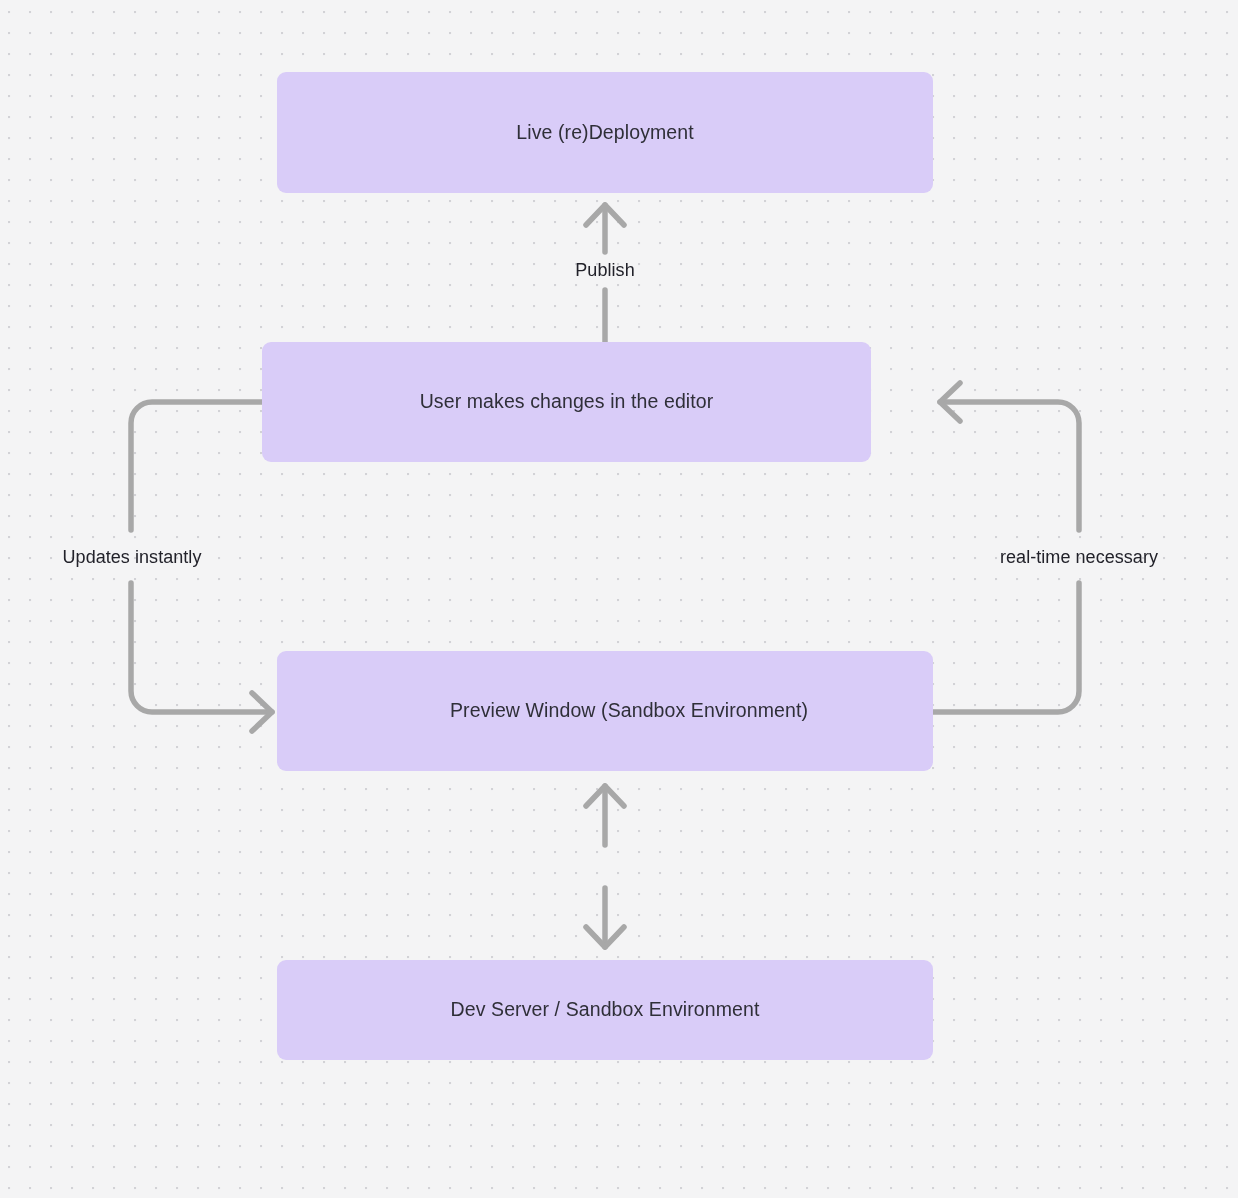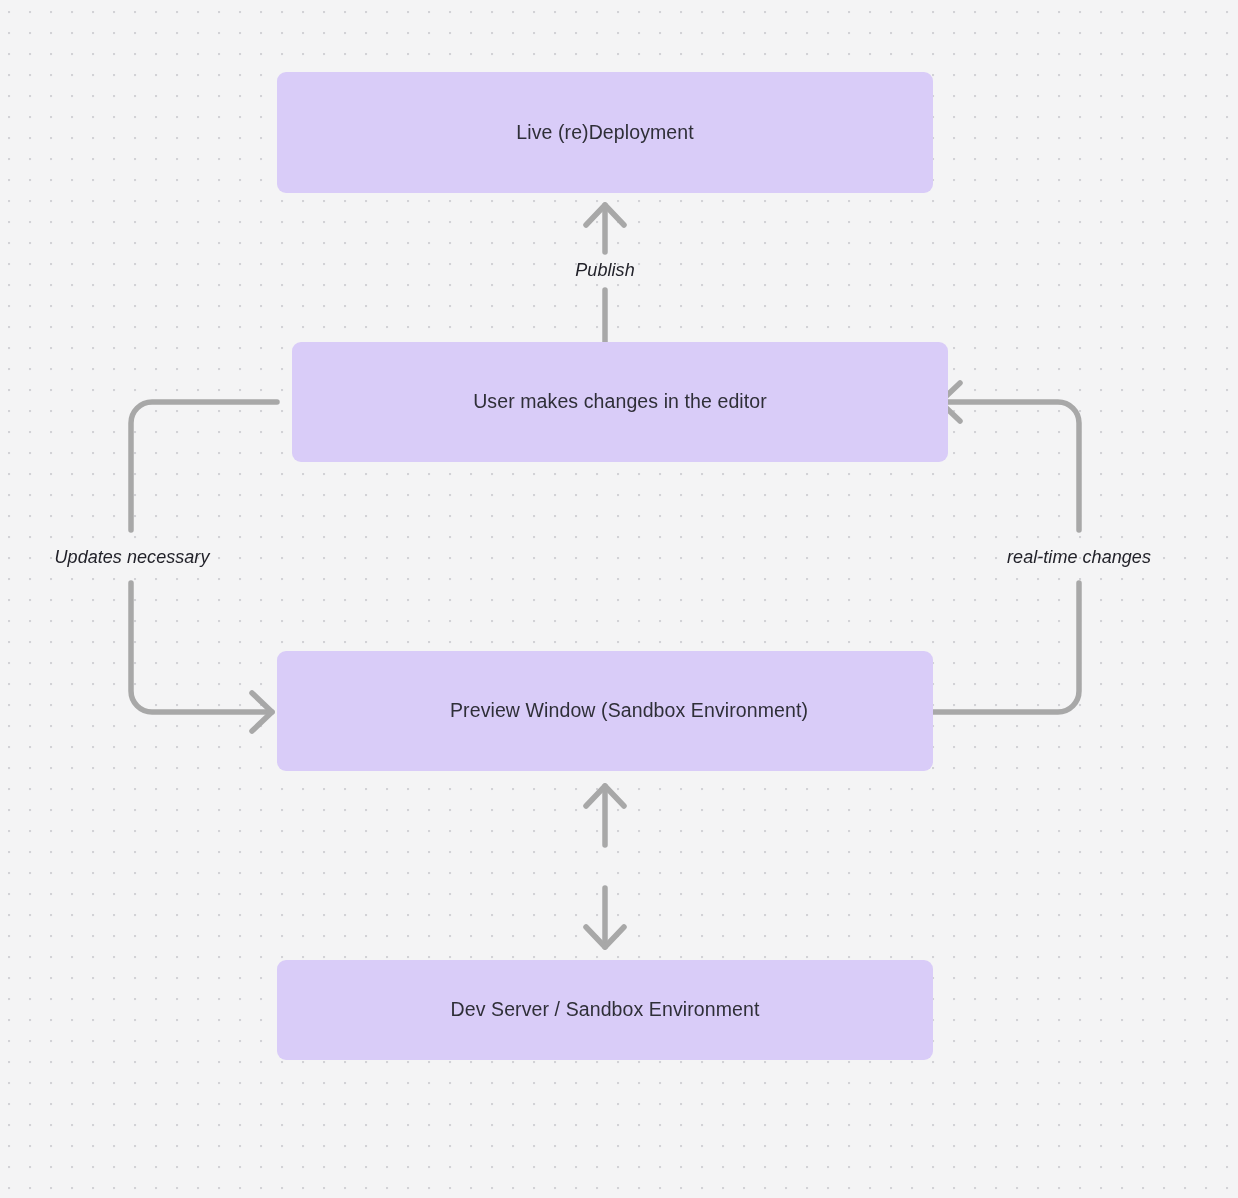--- a/index.html
+++ b/index.html
@@ -54,21 +54,20 @@
 
   .edge-label {
     position: absolute;
     font-size: 18px;
     color: #22222a;
     letter-spacing: 0.05px;
     white-space: nowrap;
     transform: translate(-50%, -50%);
     text-align: center;
     line-height: 1.25;
-    font-style: italic;
   }
 </style>
 </head>
 <body>
 
 <div id="canvas">
 
   <svg class="edges" viewBox="0 0 1238 1198" width="1238" height="1198" xmlns="http://www.w3.org/2000/svg">
 
     <g>
@@ -94,32 +93,32 @@
       <path d="M586,806 L605,786 L624,806" fill="none" stroke="#a8a8a8" stroke-width="5.5" stroke-linecap="round" stroke-linejoin="round"></path>
       <path d="M605,888 L605,947" fill="none" stroke="#a8a8a8" stroke-width="5.5" stroke-linecap="round"></path>
       <path d="M586,927 L605,947 L624,927" fill="none" stroke="#a8a8a8" stroke-width="5.5" stroke-linecap="round" stroke-linejoin="round"></path>
     </g>
   </svg>
 
   <div class="node" style="left:277px; top:72px; width:656px; height:121px;">
     <span class="node-label">Live (re)Deployment</span>
   </div>
 
-  <div class="node" style="left:292px; top:342px; width:656px; height:120px;">
+  <div class="node" style="left:262px; top:342px; width:609px; height:120px;">
     <span class="node-label">User makes changes in the editor</span>
   </div>
 
   <div class="node" style="left:277px; top:651px; width:656px; height:120px;padding-left:48px;">
     <span class="node-label">Preview Window (Sandbox Environment)</span>
   </div>
 
   <div class="node" style="left:277px; top:960px; width:656px; height:100px;">
     <span class="node-label">Dev Server / Sandbox Environment</span>
   </div>
 
   <div class="edge-label" style="left:605px; top:270px;">Publish</div>
 
-  <div class="edge-label" style="left:132px; top:557px;">Updates necessary</div>
+  <div class="edge-label" style="left:132px; top:557px;">Updates instantly</div>
 
-  <div class="edge-label" style="left:1079px; top:557px;">real-time changes</div>
+  <div class="edge-label" style="left:1079px; top:557px;">real-time necessary</div>
 
 
 </div>
 
 </body></html>

